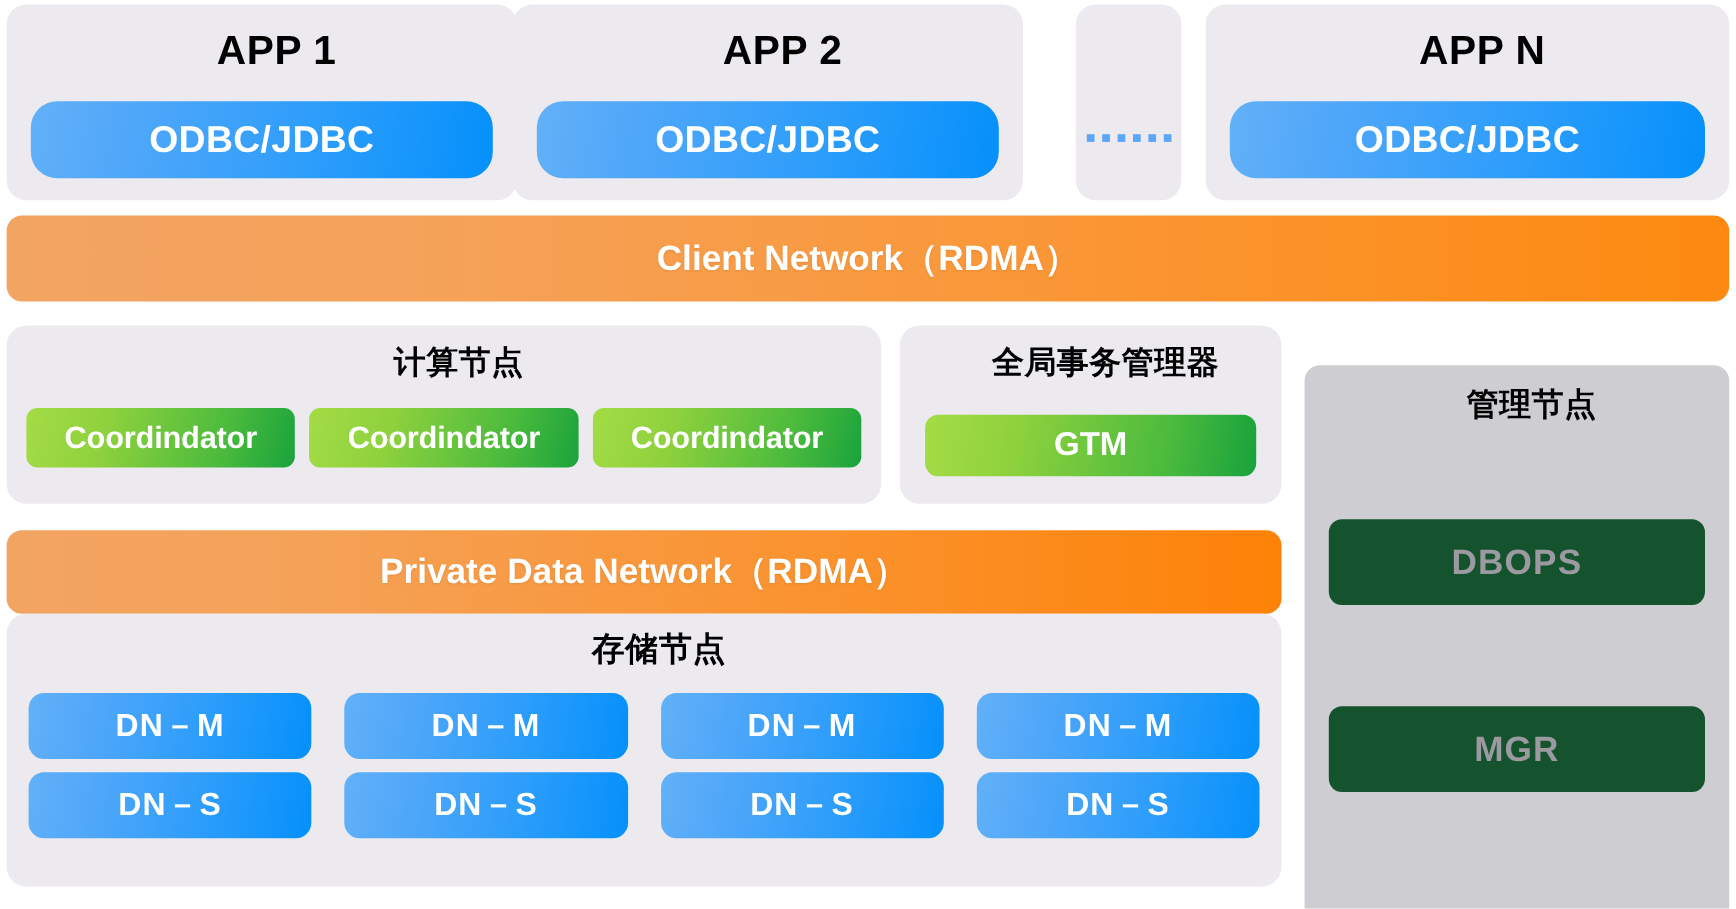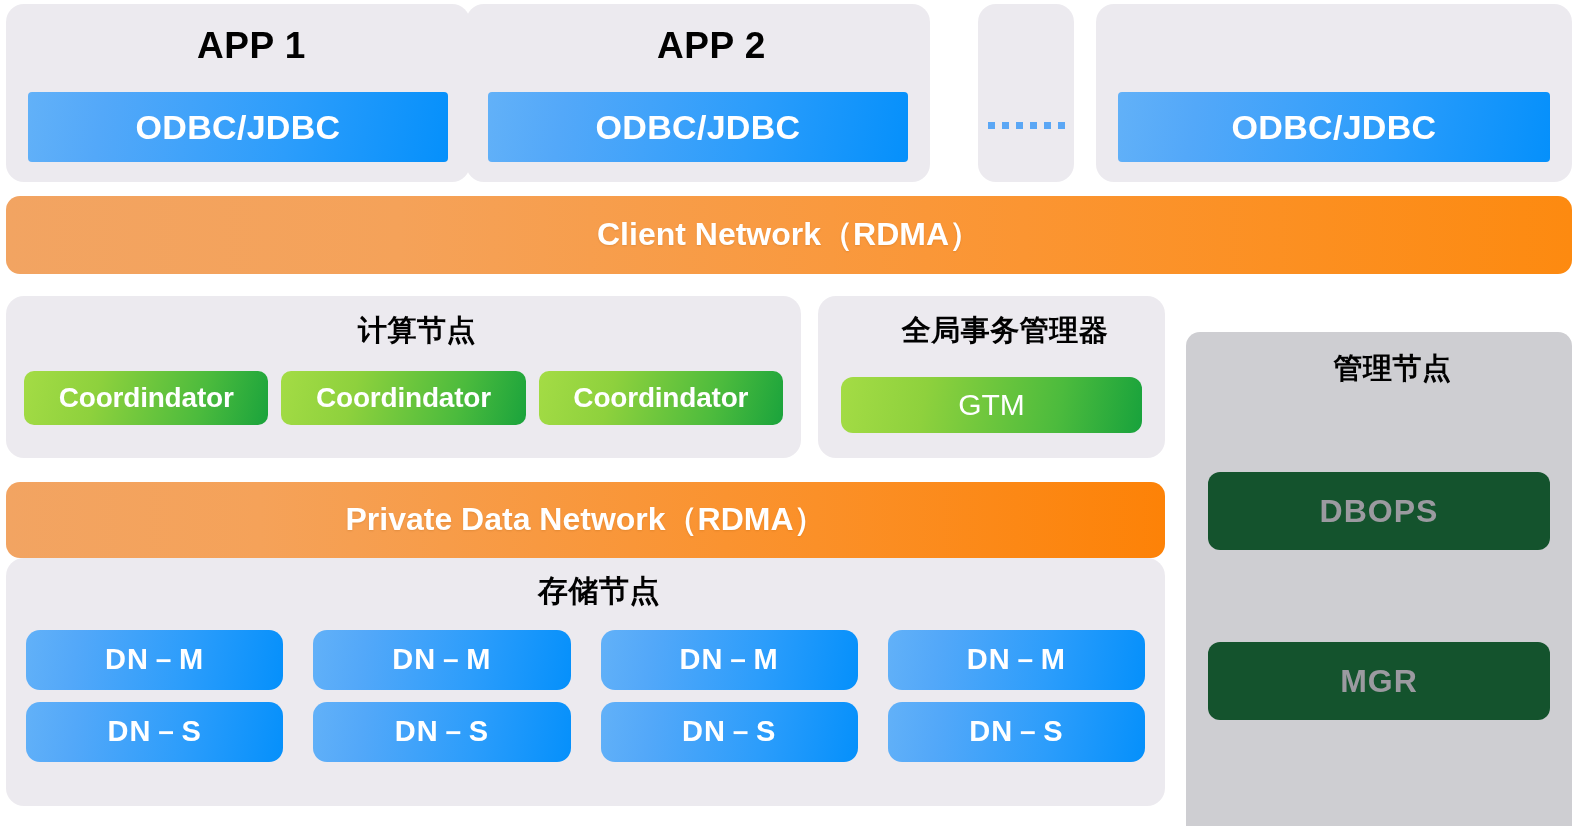--- a/index.html
+++ b/index.html
@@ -41,21 +41,21 @@
     font-size: 37px;
     line-height: 40px;
     margin-top: 22px;
   }
   .app-chip {
     position: absolute;
     left: 22px;
     right: 22px;
     top: 88px;
     height: 70px;
-    border-radius: 4px;
+    border-radius: 24px;
     background: linear-gradient(100deg, #62b1f8 0%, #53a8f9 18%, #2c9dfb 62%, #0590fb 100%);
     color: #ffffff;
     font-size: 34px;
     font-weight: bold;
     display: flex;
     align-items: center;
     justify-content: center;
     letter-spacing: 0.3px;
   }
 
@@ -153,21 +153,21 @@
   #gtm-chip {
     position: absolute;
     left: 23px;
     right: 23px;
     top: 81px;
     height: 56px;
     border-radius: 12px;
     background: linear-gradient(100deg, #a4dc45 0%, #8ed13d 28%, #4cbb3d 72%, #18a23c 100%);
     color: #ffffff;
     font-size: 30px;
-    font-weight: normal;
+    font-weight: bold;
     display: flex;
     align-items: center;
     justify-content: center;
   }
 
   
   #storage-panel {
     left: 6px;
     top: 558px;
     width: 1159px;
@@ -258,20 +258,21 @@
         <i></i>
         <i></i>
         <i></i>
         <i></i>
         <i></i>
         <i></i>
       </div>
   </div>
 
   <div class="panel app-card" style="left:1096px; width:476px;">
+    <div class="panel-title">APP N</div>
     <div class="app-chip">ODBC/JDBC</div>
   </div>
 
   <div class="netbar" id="client-network">Client Network（RDMA）</div>
 
   <div class="panel" id="compute-panel">
     <div class="panel-title">计算节点</div>
     <div class="coord-row">
       <div class="coord-chip">Coordindator</div>
       <div class="coord-chip">Coordindator</div>

